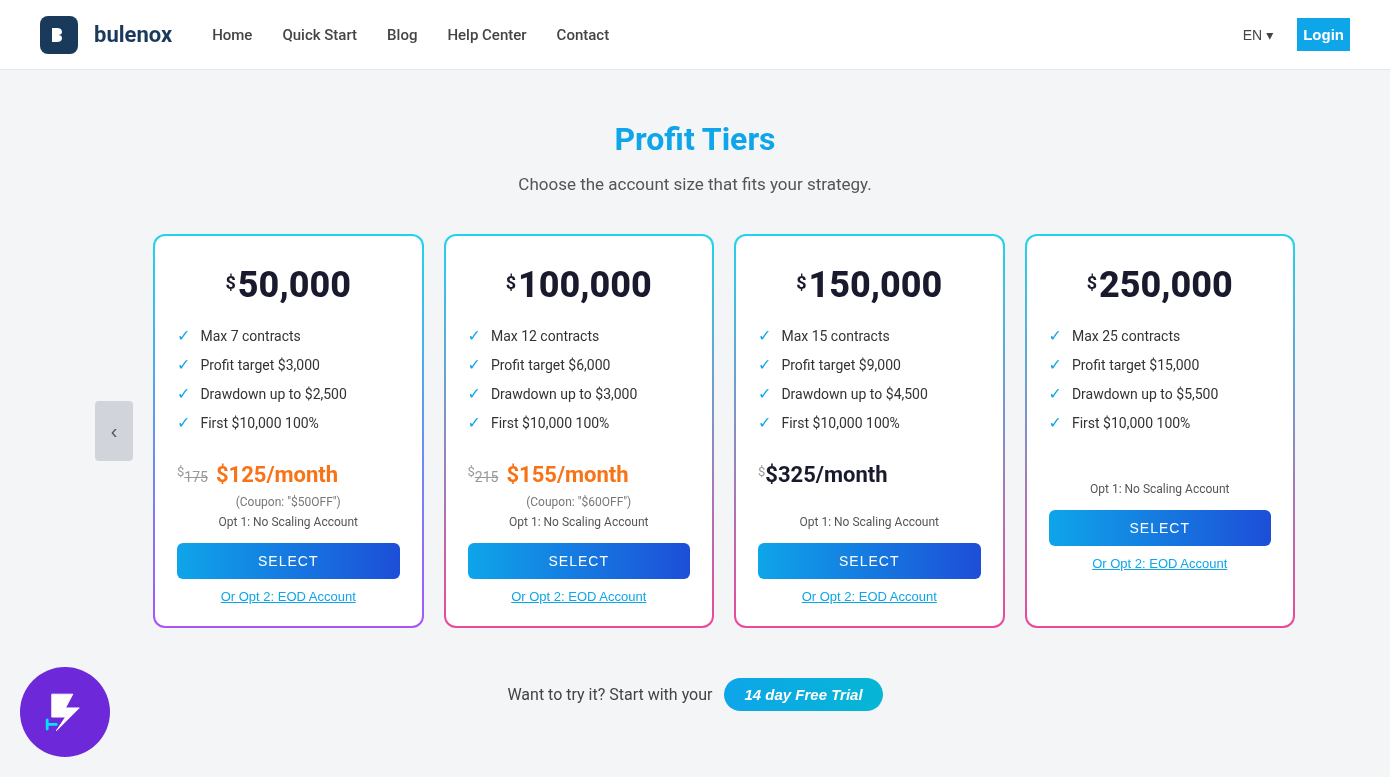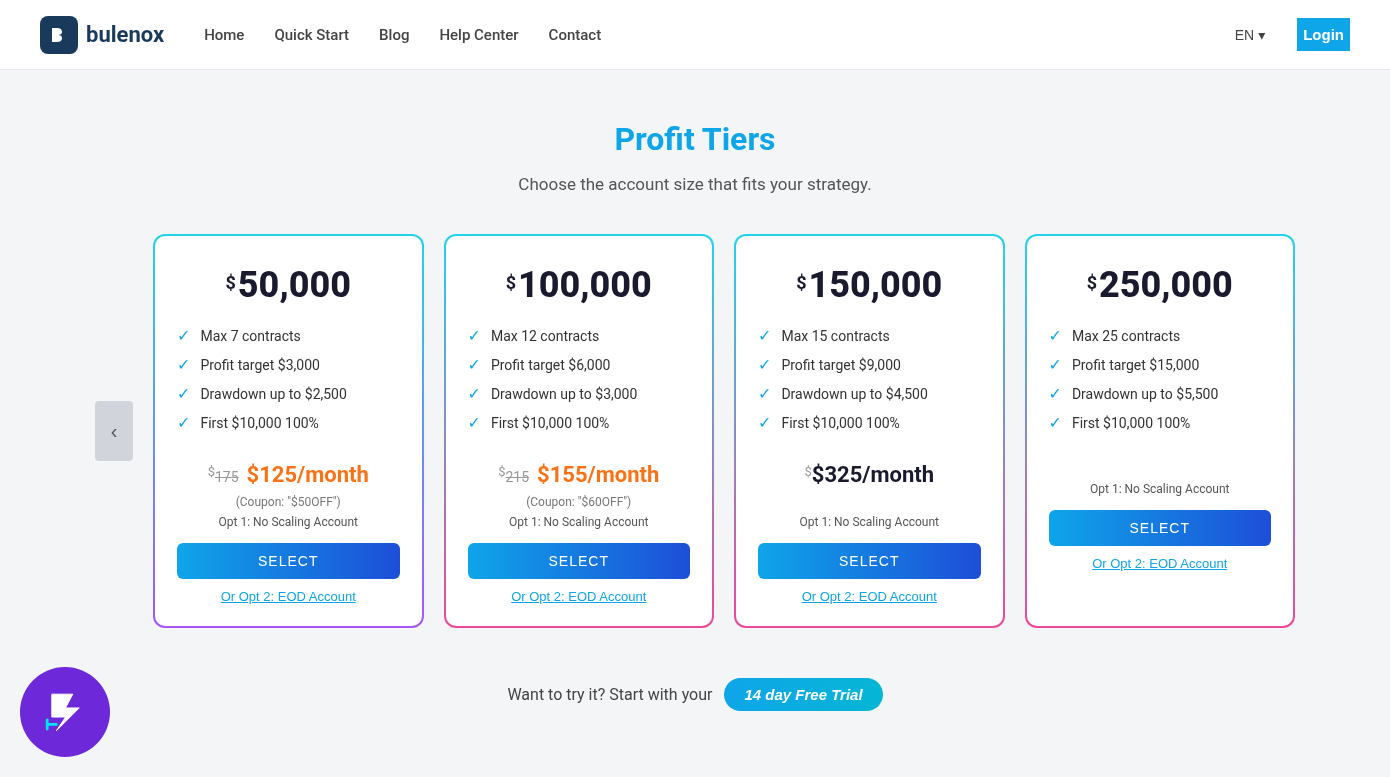--- a/index.html
+++ b/index.html
@@ -14,21 +14,21 @@
       background: #fff;
       border-bottom: 1px solid #e5e7eb;
       display: flex;
       align-items: center;
       padding: 0 40px;
       height: 70px;
     }
     .nav-logo {
       display: flex;
       align-items: center;
-      gap: 8px;
+      gap: 16px;
       margin-right: 40px;
       text-decoration: none;
     }
     .logo-icon {
       width: 38px;
       height: 38px;
       background: #1a3a5c;
       border-radius: 8px;
       display: flex;
       align-items: center;
@@ -51,21 +51,21 @@
     .nav-links a {
       text-decoration: none;
       color: #444;
       font-size: 15px;
       font-weight: 500;
       text-align: center;
     }
     .nav-right {
       display: flex;
       align-items: center;
-      gap: 32px;
+      gap: 24px;
     }
     .lang-btn {
       background: none;
       border: none;
       font-size: 14px;
       color: #444;
       cursor: pointer;
       display: flex;
       align-items: center;
       gap: 4px;
@@ -176,21 +176,20 @@
       margin-bottom: 10px;
     }
     .check-icon {
       color: #0ea5e9;
       font-size: 16px;
       flex-shrink: 0;
     }
 
     .price-section {
       width: 100%;
-      text-align: center;
       margin-bottom: 8px;
     }
     .price-main {
       font-size: 22px;
       font-weight: 700;
       color: #f97316;
     }
     .price-old {
       text-decoration: line-through;
       color: #999;

